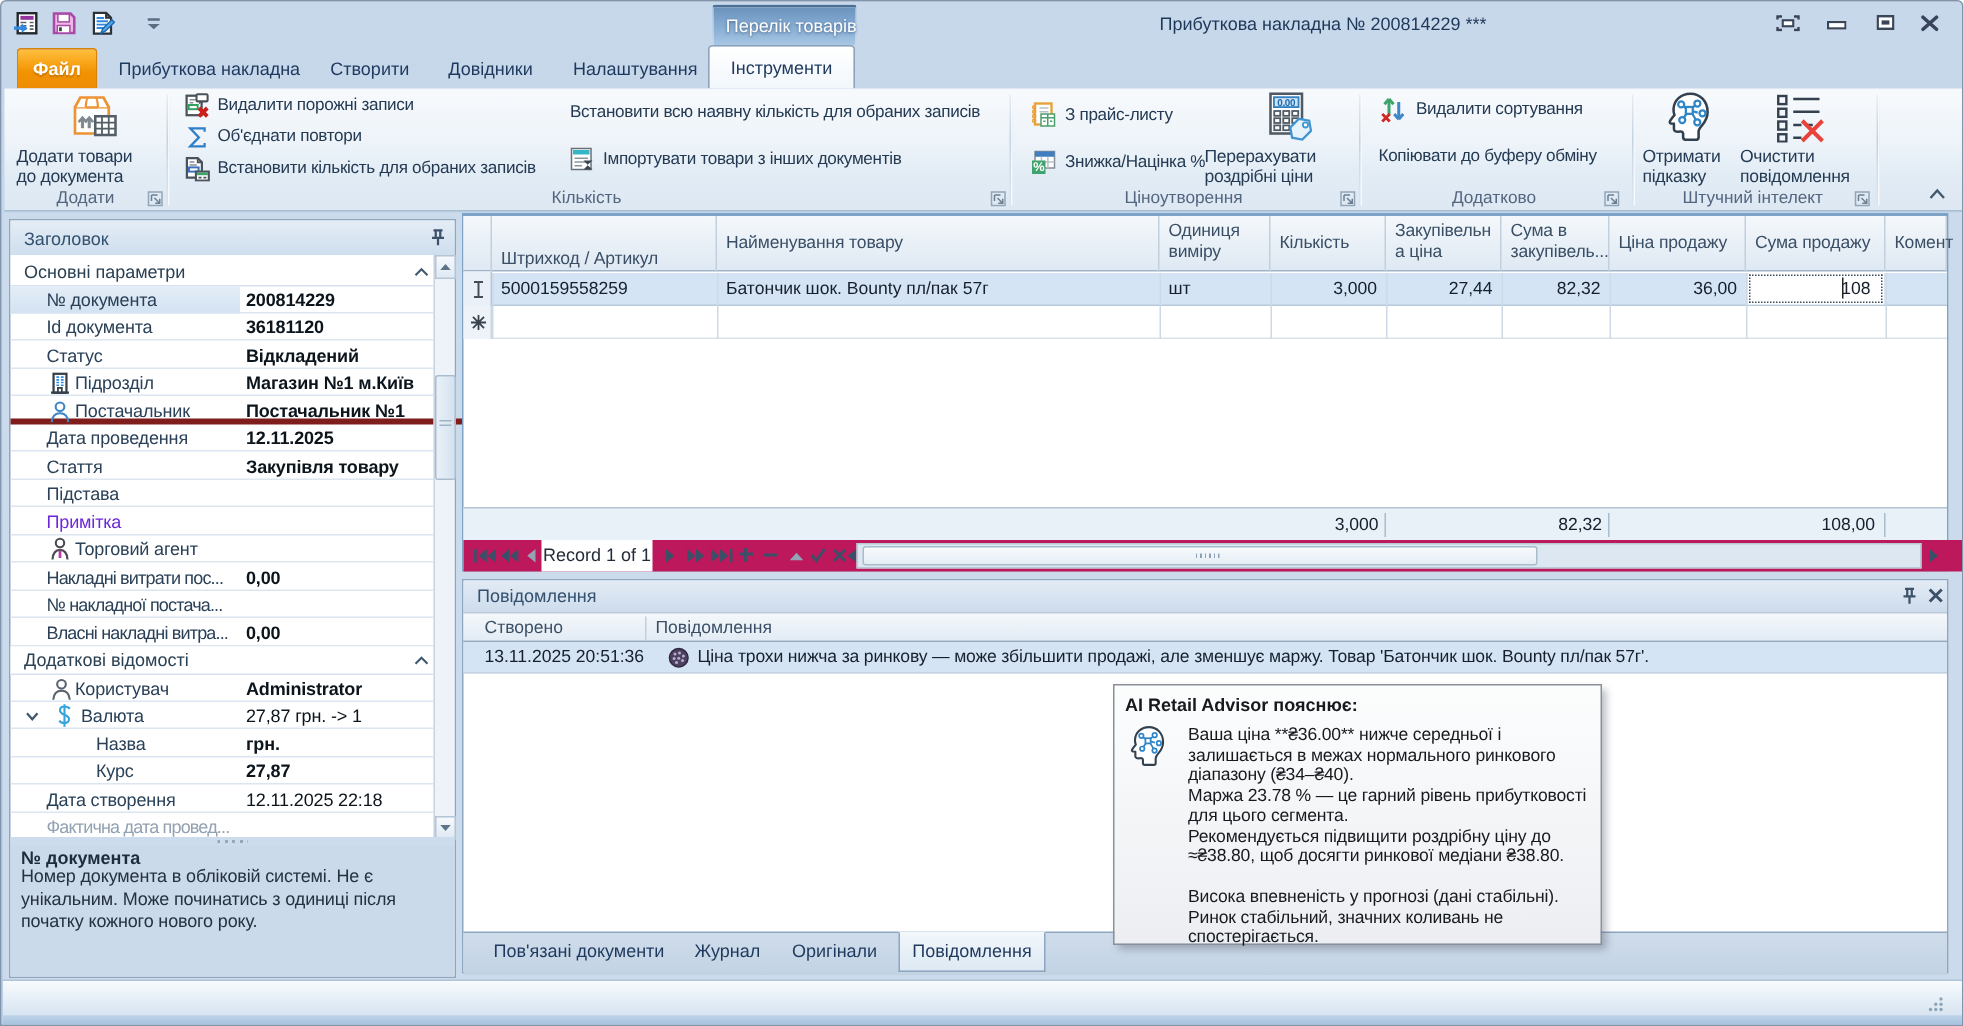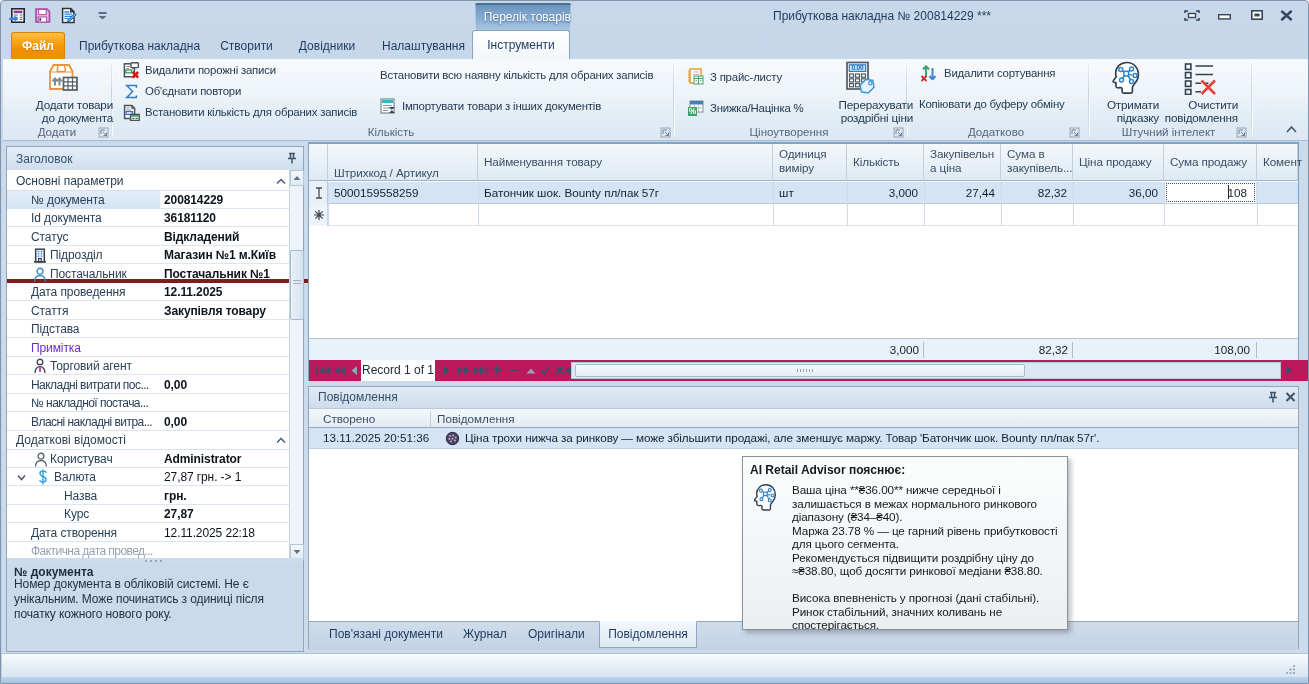--- a/index.html
+++ b/index.html
@@ -6,21 +6,21 @@
 #win{position:relative;width:1309px;height:684px;background:linear-gradient(180deg,#c8d8eb 0%,#c2d5e9 40%,#bbcfe6 100%);border:1px solid #8094ac;border-radius:4px 4px 0 0;overflow:hidden}
 .a{position:absolute}
 .tx{white-space:nowrap}
 .nav{color:#1e395e}
 
 #ribbon{position:absolute;left:2px;top:58px;width:1305px;height:82px;background:linear-gradient(180deg,#f7fafd 0%,#edf3f9 45%,#e2ecf5 70%,#dde8f3 100%);border-top:1px solid #f5f8fb;border-bottom:1px solid #a9bdd1}
 .gsep{position:absolute;top:3px;height:74px;width:2px;background:linear-gradient(180deg,rgba(196,211,226,.3),#c4d3e2 40%,rgba(196,211,226,.2));border-right:1px solid rgba(255,255,255,.8)}
 .glabel{position:absolute;top:66px;height:14px;font-size:11.5px;color:#53657f;text-align:center;white-space:nowrap}
 .launch{position:absolute;top:67px;width:11px;height:11px}
 .ritem{position:absolute;display:flex;align-items:center;gap:5px;white-space:nowrap;color:#243a52;font-size:11.4px;letter-spacing:-0.2px}
-.rbig{position:absolute;text-align:right;color:#243a52;font-size:11.7px;line-height:13px;letter-spacing:-0.2px}
+.rbig{position:absolute;text-align:left;color:#243a52;font-size:11.7px;line-height:13px;letter-spacing:-0.2px}
 .rbig svg{display:block;margin:0 auto 3px}
 
 .tab{position:absolute;top:33px;height:25px;line-height:25px;color:#1e395e;font-size:12px;text-align:center;white-space:nowrap}
 
 .gh{position:absolute;top:0;height:37px;border-right:1px solid #c2cfdd;color:#3a4f66;font-size:11.7px;letter-spacing:-0.1px;padding:3px 0 0 6px;line-height:14px}
 .gc{position:absolute;top:0;height:21px;line-height:21px;font-size:11.7px;color:#15202c;padding:0 6px;white-space:nowrap}
 .num{text-align:right}
 .sumv{position:absolute;top:0;height:21px;line-height:21px;font-size:11.7px;color:#15202c;text-align:right;white-space:nowrap}
 </style></head>
 <body>

